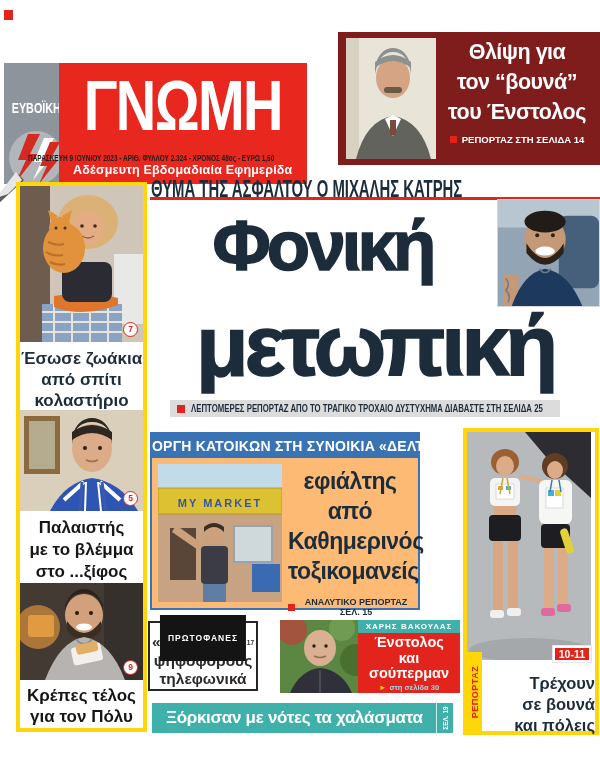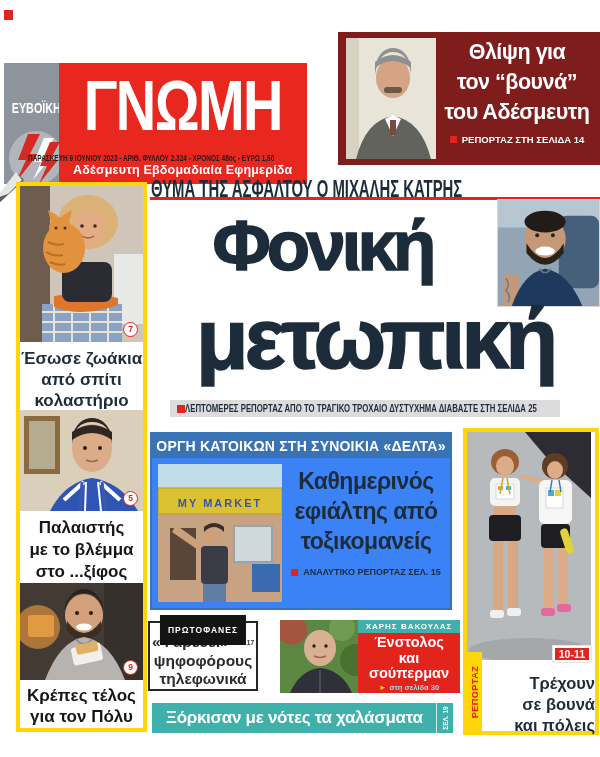--- a/index.html
+++ b/index.html
@@ -27,26 +27,26 @@
   .grief-text{position:absolute;left:100px;top:5px;width:158px;text-align:center;}
   .grief-line{color:#fff;font-weight:bold;font-size:21.5px;line-height:30px;letter-spacing:-.5px;}
   .grief-ref{margin-top:7px;display:flex;align-items:center;justify-content:center;gap:5px;color:#fff;font-weight:bold;font-size:9.5px;}
 
   
   .kicker{left:151px;top:175px;font-size:24px;font-weight:bold;color:#1d2c3a;transform:scaleX(.62);transform-origin:left top;white-space:nowrap;letter-spacing:0;}
   .kline{left:150px;top:197px;width:450px;height:3px;background:#e2241c;}
   .car-photo{left:497px;top:199px;width:103px;height:108px;border:1px solid #d8d8d8;box-sizing:border-box;}
   .hl{font-weight:bold;color:#1d2c3a;letter-spacing:-4px;text-align:center;-webkit-text-stroke:1.5px #1d2c3a;}
   .hl1{left:150px;top:199px;width:345px;font-size:71px;line-height:94px;}
-  .hl2{left:150px;top:291px;width:450px;font-size:86px;line-height:94px;}
-  .mstrip{left:170px;top:400px;width:390px;height:17px;background:#dcdcdc;display:flex;align-items:center;padding-left:7px;box-sizing:border-box;}
+  .hl2{left:150px;top:298px;width:450px;font-size:86px;line-height:94px;}
+  .mstrip{left:170px;top:400px;width:390px;height:17px;background:#dcdcdc;display:flex;align-items:center;gap:6px;padding-left:7px;box-sizing:border-box;}
   .mstrip-text{font-size:10px;font-weight:bold;color:#1d2c3a;transform:scaleX(.78);transform-origin:left center;white-space:nowrap;}
 
   
-  .delta{left:150px;top:432px;width:302px;height:178px;border:2px solid #3a73b4;box-sizing:border-box;background:#3b82f6;}
+  .delta{left:150px;top:432px;width:270px;height:178px;border:2px solid #3a73b4;box-sizing:border-box;background:#fdba74;}
   .delta-head{height:24px;line-height:24px;background:#3a73b4;color:#fff;font-weight:bold;font-size:14px;text-align:center;white-space:nowrap;letter-spacing:.2px;}
   .delta-body{position:relative;height:150px;}
   .delta-photo{position:absolute;left:6px;top:6px;width:124px;height:138px;}
   .delta-text{position:absolute;left:136px;right:6px;top:8px;text-align:center;}
   .delta-line{font-size:23px;line-height:30px;font-weight:bold;color:#1d2c3a;letter-spacing:-.5px;}
   .delta-ref{margin-top:11px;display:flex;align-items:center;justify-content:center;gap:5px;font-size:9px;font-weight:bold;color:#1d2c3a;}
 
   
   .leftcol{left:16px;top:182px;width:131px;height:550px;border:4px solid #ffd60a;box-sizing:border-box;background:#fff;}
   .story-photo{position:relative;width:123px;overflow:hidden;}
@@ -54,21 +54,21 @@
   .cap{text-align:center;font-weight:bold;}
   .cap1{padding-top:6px;height:62px;}
   .cap1 div{font-size:17px;line-height:21px;color:#1d2c3a;}
   .cap2{padding-top:6px;height:66px;}
   .cap2 div{font-size:17px;line-height:22px;color:#161616;}
   .cap3{padding-top:5px;height:43px;}
   .cap3 div{font-size:17px;line-height:21px;color:#161616;}
 
   
   .proto{left:148px;top:621px;width:110px;height:70px;border:2px solid #262626;box-sizing:border-box;background:#fff;}
-  .proto-pill{position:absolute;top:-8px;left:50%;transform:translateX(-50%);background:#141414;color:#fff;font-size:8.5px;font-weight:bold;letter-spacing:1px;padding:10px 8px;white-space:nowrap;}
+  .proto-pill{position:absolute;top:-8px;left:50%;transform:translateX(-50%);background:#141414;color:#fff;font-size:8.5px;font-weight:bold;letter-spacing:1px;padding:18px 8px;white-space:nowrap;}
   .proto-body{padding-top:10px;text-align:center;font-weight:bold;color:#2b2b2b;font-size:15.5px;line-height:18px;}
   .proto-ref{font-size:6.5px;margin-left:2px;vertical-align:2px;}
 
   
   .bald-photo{left:280px;top:620px;width:80px;height:73px;}
   .vak{left:358px;top:620px;width:102px;height:73px;}
   .vak-head{height:13px;line-height:13px;background:#3fb0aa;color:#fff;font-weight:bold;font-size:8px;letter-spacing:1px;text-align:center;}
   .vak-body{height:60px;background:#e2241c;text-align:center;color:#fff;padding-top:2px;box-sizing:border-box;}
   .vak-line{font-size:14.5px;line-height:15.5px;font-weight:bold;}
   .vak-ref{margin-top:1px;font-size:7.5px;font-weight:bold;color:#a9dcec;}
@@ -124,21 +124,21 @@
       <path d="M29,36 Q33,14 47,14 Q62,14 65,36 L65,28 Q60,10 47,10 Q34,10 29,28 Z" fill="#8f9090"></path>
       <path d="M29,30 Q47,16 65,30 L65,24 Q47,10 29,24 Z" fill="#8f9090"></path>
       <rect x="38" y="49" width="18" height="6" rx="3" fill="#6a5a48"></rect>
       <path d="M10,121 Q20,82 47,78 Q75,82 85,121 Z" fill="#63635e"></path>
       <polygon points="39,81 47,77 55,81 47,98" fill="#ffffff"></polygon>
       <rect x="44" y="82" width="6" height="15" fill="#7a4a3c"></rect>
     </svg>
     <div class="grief-text">
       <div class="grief-line">Θλίψη για</div>
       <div class="grief-line">τον “βουνά”</div>
-      <div class="grief-line">του Αδέσμευτη</div>
+      <div class="grief-line">του Ένστολος</div>
       <div class="grief-ref">
         <span class="sq" style="width:7px;height:7px;"></span>
         <span>ΡΕΠΟΡΤΑΖ ΣΤΗ ΣΕΛΙΔΑ 14</span>
       </div>
     </div>
   </div>
 
   <div class="abs kicker">ΘΥΜΑ ΤΗΣ ΑΣΦΑΛΤΟΥ Ο ΜΙΧΑΛΗΣ ΚΑΤΡΗΣ</div>
   <div class="abs kline"></div>
   <svg class="abs car-photo" viewBox="0 0 103 108" preserveAspectRatio="none" aria-label="smiling young man with tattoos sitting in car">
@@ -252,22 +252,22 @@
         <rect x="12" y="64" width="26" height="52" fill="#5a4638"></rect>
         <rect x="76" y="62" width="38" height="36" fill="#cfd8da" stroke="#9aa4a8" stroke-width="2"></rect>
         <rect x="94" y="100" width="28" height="28" fill="#3a6ab0"></rect>
         <path d="M46,90 L14,68 L18,61 L50,84 Z" fill="#cda07c"></path>
         <ellipse cx="56" cy="72" rx="10" ry="11" fill="#cda07c"></ellipse>
         <path d="M46,68 Q56,58 66,68 L66,63 Q56,55 46,63 Z" fill="#3a2e24"></path>
         <rect x="43" y="82" width="27" height="38" rx="4" fill="#3c3c46"></rect>
         <rect x="45" y="120" width="23" height="18" fill="#5f7da5"></rect>
       </svg>
       <div class="delta-text">
+        <div class="delta-line">εφιάλτης από</div>
         <div class="delta-line">Καθημερινός</div>
-        <div class="delta-line">εφιάλτης από</div>
         <div class="delta-line">τοξικομανείς</div>
         <div class="delta-ref">
           <span class="sq" style="width:7px;height:7px;"></span>
           <span>ΑΝΑΛΥΤΙΚΟ ΡΕΠΟΡΤΑΖ ΣΕΛ. 15</span>
         </div>
       </div>
     </div>
   </div>
 
   <div class="abs proto">

